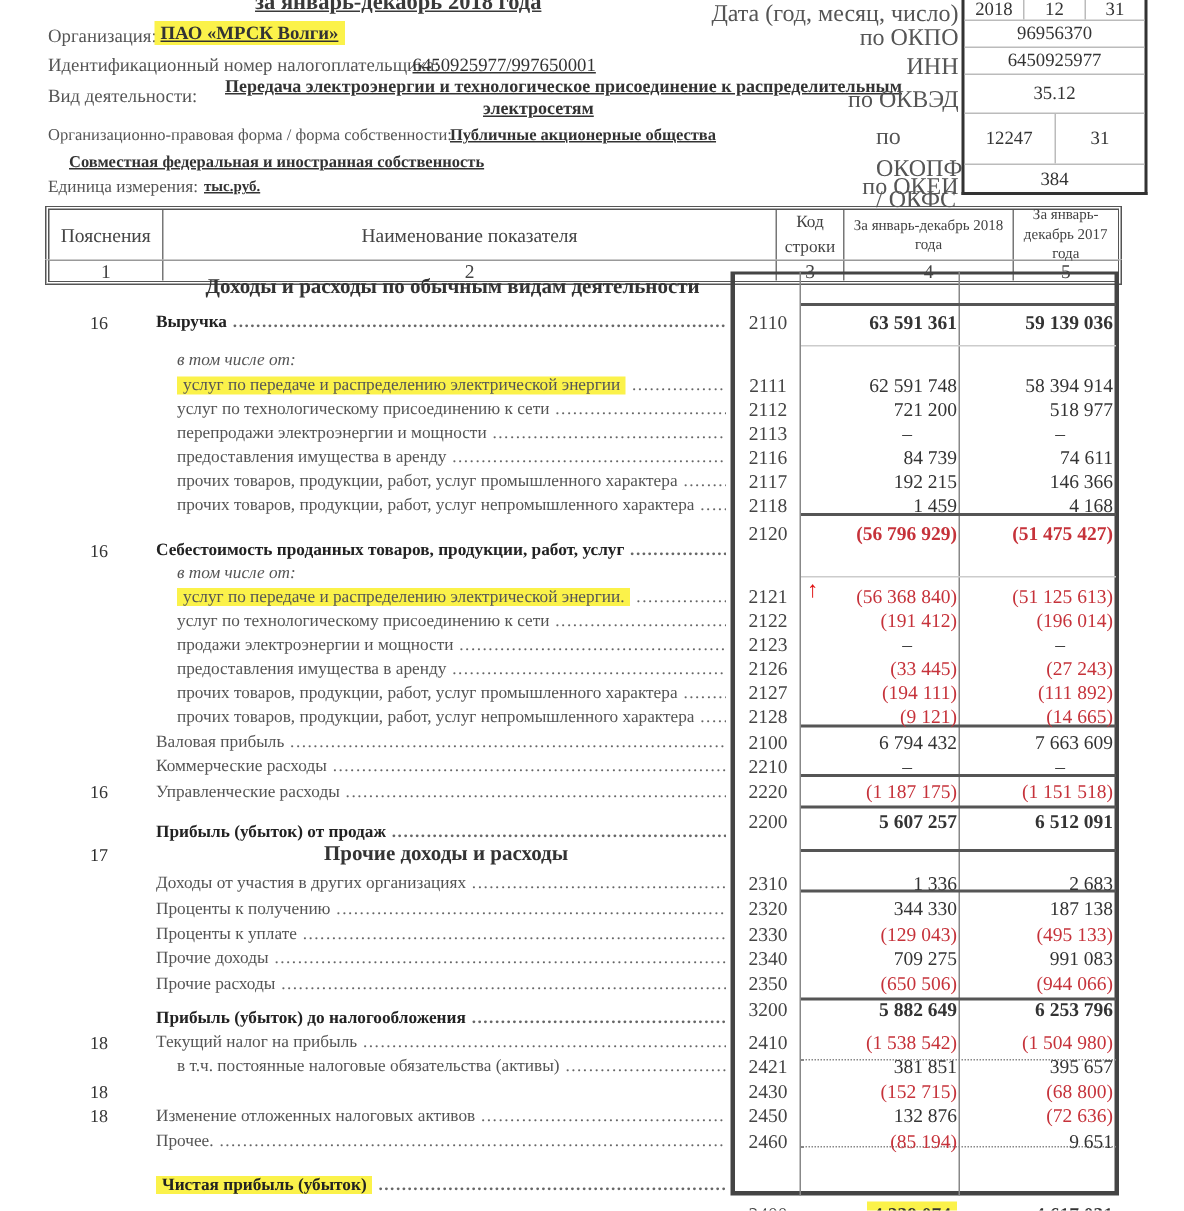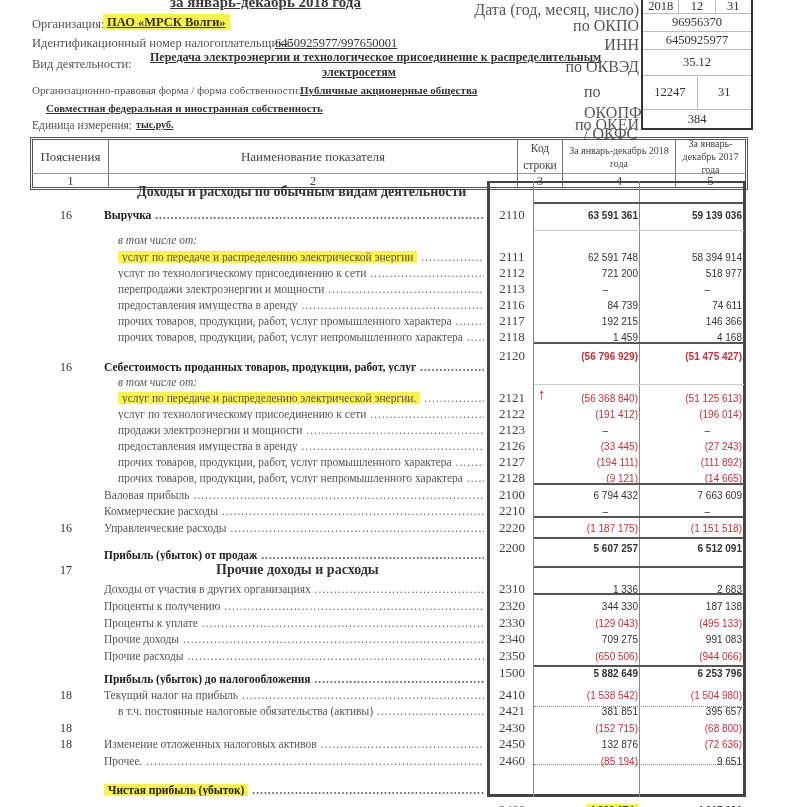--- a/index.html
+++ b/index.html
@@ -6,21 +6,21 @@
   html, body { width: 789px; height: 807px; background: #ffffff; overflow: hidden; }
   body { position: relative; font-family: "Liberation Serif", serif; color: #2a2a2a; }
 
   .abs { position: absolute; }
   .title { left: 170px; top: -6px; width: 210px; font-size: 15px; font-weight: bold; text-decoration: underline; color: #3a3a3a; }
   .lbl { font-size: 12.5px; color: #555; white-space: nowrap; }
   .val { font-weight: bold; text-decoration: underline; color: #333; font-size: 12px; white-space: nowrap; }
   .hl { background: #fbf24a; padding: 1px 4px; }
 
   
-  .codes { position: absolute; left: 641px; top: 0; width: 112px; border: 2px solid #333; border-top: none; }
+  .codes { position: absolute; left: 641px; top: 0; width: 124px; border: 2px solid #333; border-top: none; }
   .codes .r { display: flex; border-bottom: 1px solid #bbb; font-size: 12.5px; color: #333; }
   .codes .r:last-child { border-bottom: none; }
   .codes .c { flex: 1; text-align: center; border-right: 1px solid #bbb; display:flex; align-items:center; justify-content:center; }
   .codes .c:last-child { border-right: none; }
   .codeslbl { position: absolute; right: 150px; font-size: 16px; color: #555; text-align: left; white-space: nowrap; margin-left: 12px; }
 
   
   .grid { position: absolute; left: 30px; top: 137px; width: 718px; }
   .hdr { display: flex; border: 3px double #555; border-bottom: none; height: 36px; }
   .hdr2 { display: flex; border: 3px double #555; border-top: 1px solid #999; height: 17px; }
@@ -28,21 +28,21 @@
   .hcell.small { font-size: 10px; line-height: 1.3; }
   .w1 { width: 76px; } .w2 { width: 409px; } .w3 { width: 45px; } .w4 { width: 113px; } .w5 { flex: 1; border-right: none; }
   .row { position: absolute; left: 0; width: 789px; height: 22px; display: flex; align-items: center; font-size: 12px; }
   .note { position: absolute; left: 60px; width: 30px; font-size: 12px; color: #333; }
   .name { position: absolute; left: 104px; width: 380px; white-space: nowrap; overflow: hidden; color: #555; font-size: 11.5px; }
   .name.ind { left: 118px; width: 366px; }
   .name.bold { font-weight: bold; color: #222; }
   .name.it { font-style: italic; }
   .dots::after { content: " ........................................................................................................................................"; letter-spacing: 1px; color: #666; }
   .code { position: absolute; left: 491px; width: 42px; text-align: center; font-size: 13px; color: #444; }
-  .n4, .n5 { position: absolute; text-align: right; font-family: Liberation Sans, sans-serif; font-size: 10px; color: #333; }
+  .n4, .n5 { position: absolute; text-align: right; font-family: Liberation Serif, serif; font-size: 13px; color: #333; }
   .n4 { left: 533px; width: 105px; }
   .n5 { left: 646px; width: 96px; }
   .neg { color: #c6323a; }
   .b { font-weight: bold; }
   .sect { position: absolute; font-weight: bold; font-size: 14px; color: #333; white-space: nowrap; }
 
   .databox { position: absolute; left: 487px; top: 181px; width: 259px; height: 616px; border: 3px solid #444; border-top: 2px solid #444; }
   .vline { position: absolute; top: 181px; width: 1px; height: 616px; background: #888; }
   .hline { position: absolute; left: 534px; width: 210px; height: 1px; background: #ccc; }
   .hline.thick { height: 2px; background: #555; }
@@ -285,21 +285,21 @@
   <span class="n4">709 275</span>
   <span class="n5">991 083</span>
 </div>
 <div class="row" style="top:645px;">
   <span class="name dots">Прочие расходы</span>
   <span class="code">2350</span>
   <span class="n4 neg">(650 506)</span>
   <span class="n5 neg">(944 066)</span>
 </div>
 <div class="row" style="top:662px;">
-  <span class="code">1500</span>
+  <span class="code">3200</span>
   <span class="n4 b">5 882 649</span>
   <span class="n5 b">6 253 796</span>
 </div>
 <div class="row" style="top:668px;">
   <span class="name bold dots">Прибыль (убыток) до налогообложения</span>
 </div>
 <div class="row" style="top:684px;">
   <span class="note">18</span>
   <span class="name dots">Текущий налог на прибыль</span>
   <span class="code">2410</span>

